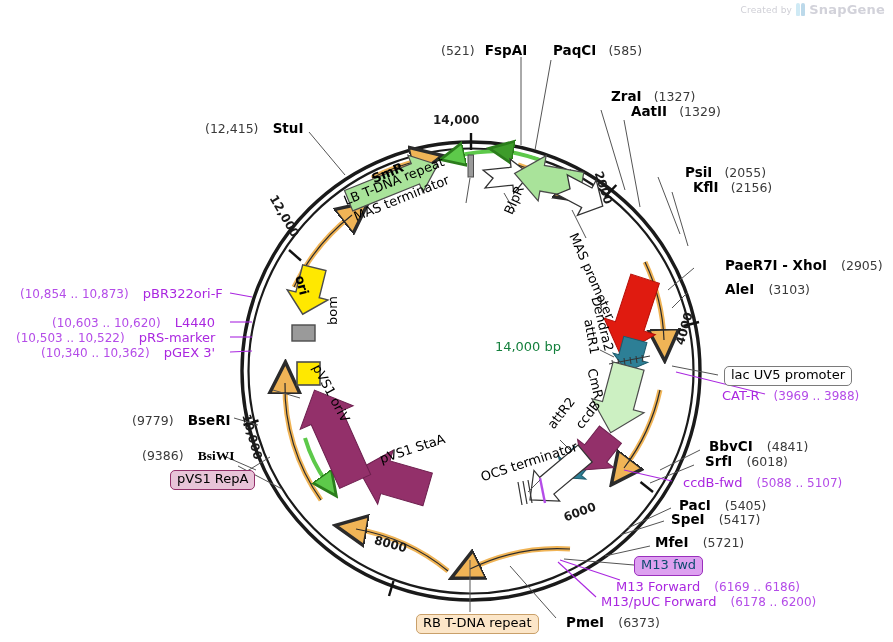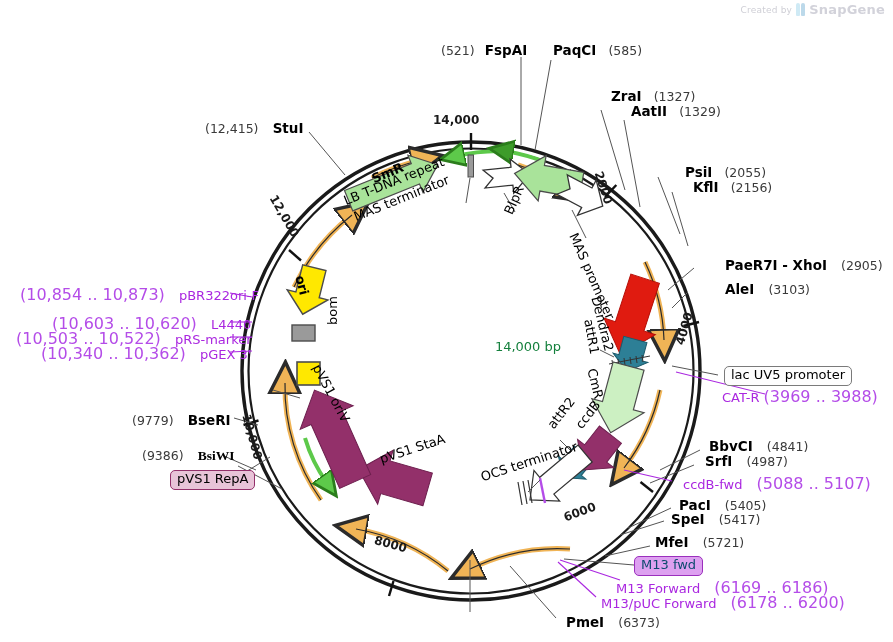--- a/index.html
+++ b/index.html
@@ -34,21 +34,21 @@
   
   .lbl {
     position: absolute;
     white-space: nowrap;
     font-size: 13px;
     line-height: 1;
   }
   .enz { font-weight: bold; color:#000; font-size: 13.5px; }
   .pos { color:#3a3a3a; font-size: 12.5px; font-weight: normal; }
   .primer { color:#aa27e0; font-size: 13px; }
-  .primer-pos { color:#b44ce8; font-size: 16px; }
+  .primer-pos { color:#b44ce8; font-size: 12px; }
   .feat-txt { color:#000; font-size: 13px; }
   .tick-txt { color:#1a1a1a; font-size: 12px; font-weight: 600; }
 
   .boxlabel {
     position:absolute;
     font-size: 13px;
     padding: 1px 6px 2px 6px;
     border-radius: 5px;
     border: 1px solid #888;
     background: #fff;
@@ -329,21 +329,21 @@
     <span class="enz">AleI</span>
     <span class="pos" style="margin-left:10px;margin-top:32px;">(3103)</span>
   </div>
 
   <div class="lbl" style="left:709px; top:440px;">
     <span class="enz">BbvCI</span>
     <span class="pos" style="margin-left:10px;">(4841)</span>
   </div>
   <div class="lbl" style="left:705px; top:455px;">
     <span class="enz">SrfI</span>
-    <span class="pos" style="margin-left:10px;">(4987)</span>
+    <span class="pos" style="margin-left:10px;">(6018)</span>
   </div>
   <div class="lbl" style="left:679px; top:499px;">
     <span class="enz">PacI</span>
     <span class="pos" style="margin-left:10px;">(5405)</span>
   </div>
   <div class="lbl" style="left:671px; top:513px;">
     <span class="enz">SpeI</span>
     <span class="pos" style="margin-left:10px;">(5417)</span>
   </div>
   <div class="lbl" style="left:655px; top:536px;">
@@ -364,21 +364,21 @@
     <span class="pos">(9779)</span>
     <span class="enz" style="margin-left:10px;">BseRI</span>
   </div>
   <div class="lbl" style="left:205px; top:122px;">
     <span class="pos">(12,415)</span>
     <span class="enz" style="margin-left:10px;">StuI</span>
   </div>
 
   <div class="lbl" style="left:722px; top:389px;">
     <span class="primer">CAT-R</span>
-    <span class="primer-pos" style="">(3969 .. 3988)</span>
+    <span class="primer-pos" style="margin-left:10px;">(3969 .. 3988)</span>
   </div>
   <div class="lbl" style="left:683px; top:476px;">
     <span class="primer">ccdB-fwd</span>
     <span class="primer-pos" style="margin-left:10px;">(5088 .. 5107)</span>
   </div>
   <div class="lbl" style="left:616px; top:580px;">
     <span class="primer">M13 Forward</span>
     <span class="primer-pos" style="margin-left:10px;">(6169 .. 6186)</span>
   </div>
   <div class="lbl" style="left:601px; top:595px;">
@@ -413,15 +413,16 @@
   <div class="lbl feat-txt" style="left:545px; top:423px; transform:rotate(-52deg); transform-origin:left top;">attR2</div>
   <div class="lbl feat-txt" style="left:573px; top:423px; transform:rotate(-52deg); transform-origin:left top;">ccdB</div>
   <div class="lbl feat-txt" style="left:479px; top:471px; transform:rotate(-18deg); transform-origin:left top;">OCS terminator</div>
   <div class="lbl feat-txt" style="left:378px; top:453px; transform:rotate(-18deg); transform-origin:left top;">pVS1 StaA</div>
   <div class="lbl feat-txt" style="left:322px; top:362px; transform:rotate(62deg); transform-origin:left top;">pVS1 oriV</div>
   <div class="lbl feat-txt" style="left:326px; top:325px; transform:rotate(-90deg); transform-origin:left top;">bom</div>
   <div class="lbl feat-txt" style="left:306px; top:274px; font-weight:600; transform:rotate(76deg); transform-origin:left top;">ori</div>
 
   <div class="boxlabel box-white" style="left:724px; top:366px;">lac UV5 promoter</div>
   <div class="boxlabel box-purple" style="left:634px; top:556px;">M13 fwd</div>
+  <div class="boxlabel box-orange" style="left:416px; top:614px;">RB T-DNA repeat</div>
   <div class="boxlabel box-pink" style="left:170px; top:470px;">pVS1 RepA</div>
 
 </div>
 
 </body></html>

